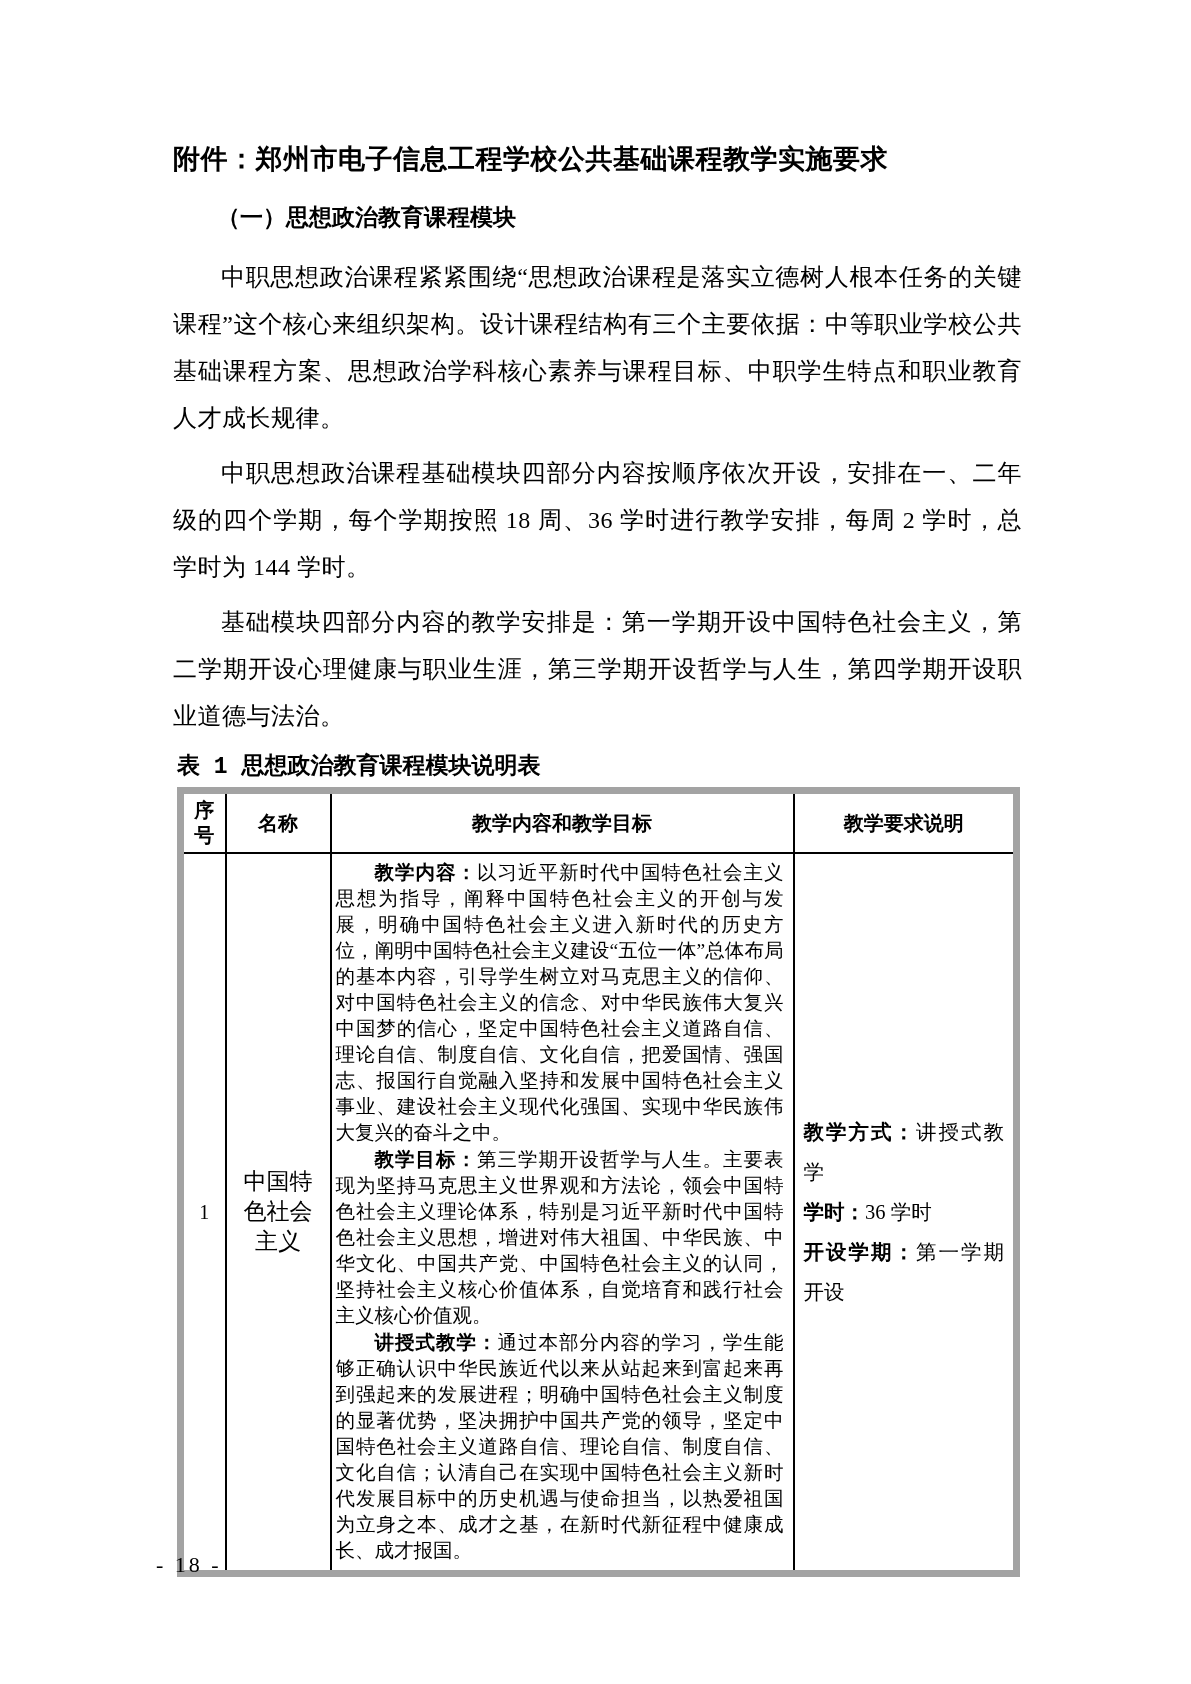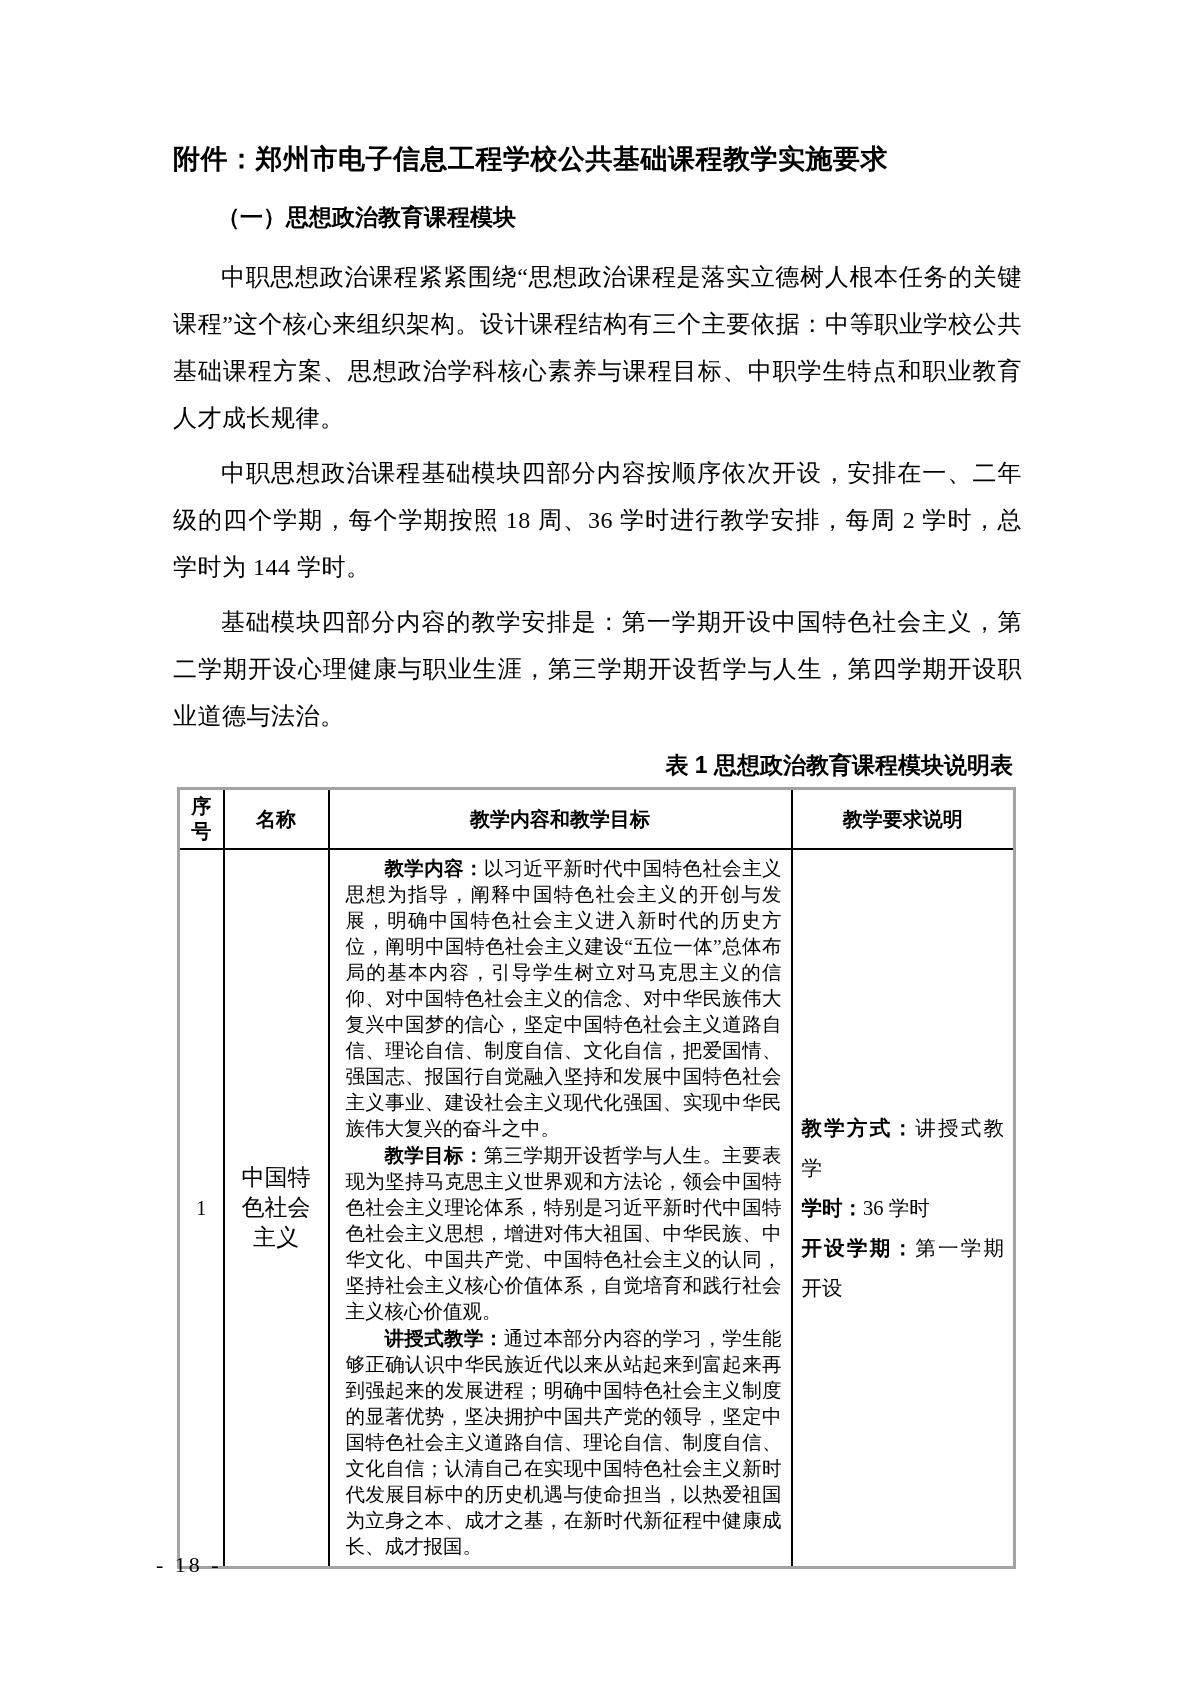--- a/index.html
+++ b/index.html
@@ -36,32 +36,32 @@
     line-height: 47px;
     text-align: justify;
     text-indent: 2em;
     letter-spacing: 0.5px;
   }
   .body-para.first { margin-top: 22px; }
 
   .table-caption {
     width: 836px;
     margin: 10px 0 6px 12px;
-    text-align: right;
-    font-family: Liberation Sans, sans-serif;
+    text-align: left;
+    font-family: Liberation Mono, monospace;
     font-weight: bold;
     font-size: 23px;
   }
 
   table.module-table {
     width: 836px;
     margin-left: 12px;
     border-collapse: collapse;
     table-layout: fixed;
-    border: 3px solid #a3a3a3;
+    border: 7px solid #a3a3a3;
   }
   .module-table th, .module-table td {
     border: 2px solid #000;
   }
   .module-table th {
     font-family: "Liberation Sans", "DejaVu Sans", sans-serif;
     font-weight: bold;
     font-size: 20px;
     line-height: 25px;
     text-align: center;
@@ -81,21 +81,21 @@
   }
   td.cell-name {
     text-align: center;
     vertical-align: middle;
     font-size: 23px;
     line-height: 30px;
     padding: 0 8px;
   }
   td.cell-body {
     vertical-align: top;
-    padding: 5px 9px 6px 16px;
+    padding: 5px 9px 6px 4px;
     font-size: 19.5px;
     line-height: 26px;
     text-align: justify;
   }
   td.cell-body p { margin: 0; text-indent: 2em; }
   td.cell-req {
     vertical-align: middle;
     padding: 6px 9px;
     font-size: 20.5px;
     line-height: 40px;

